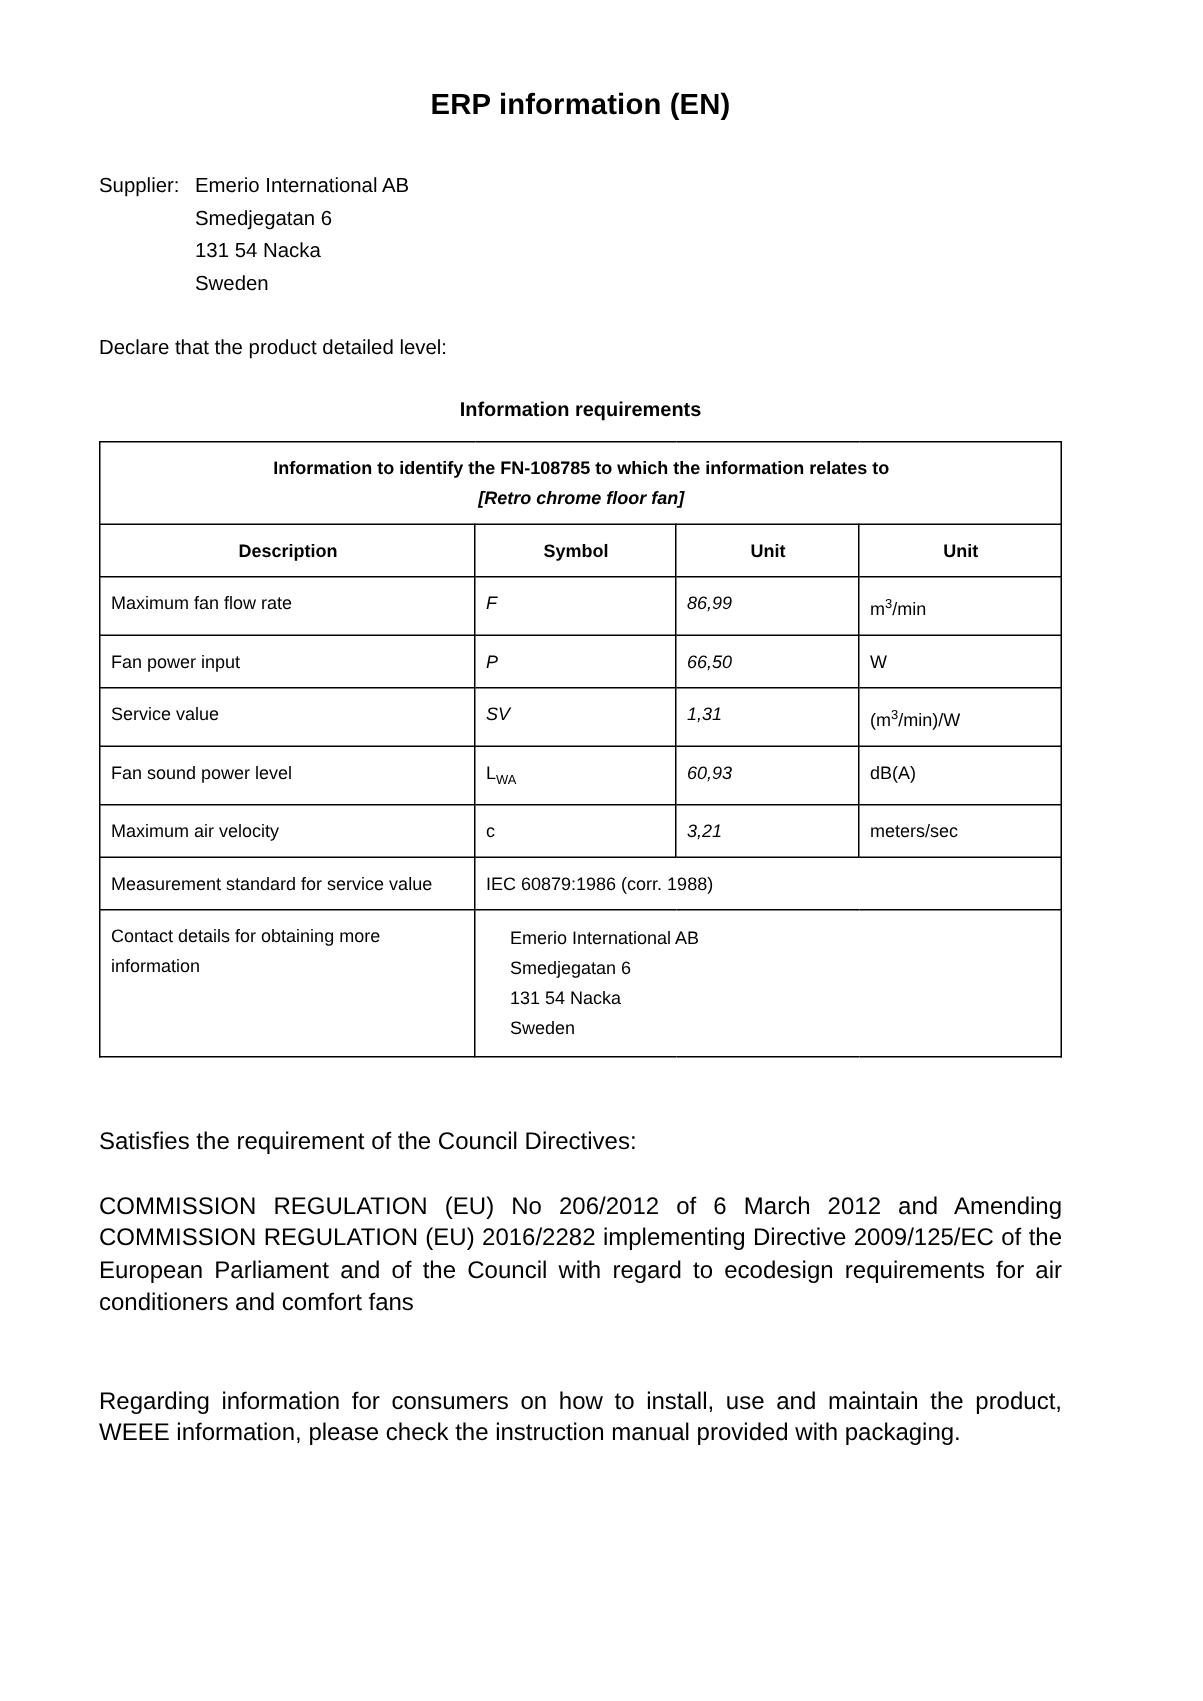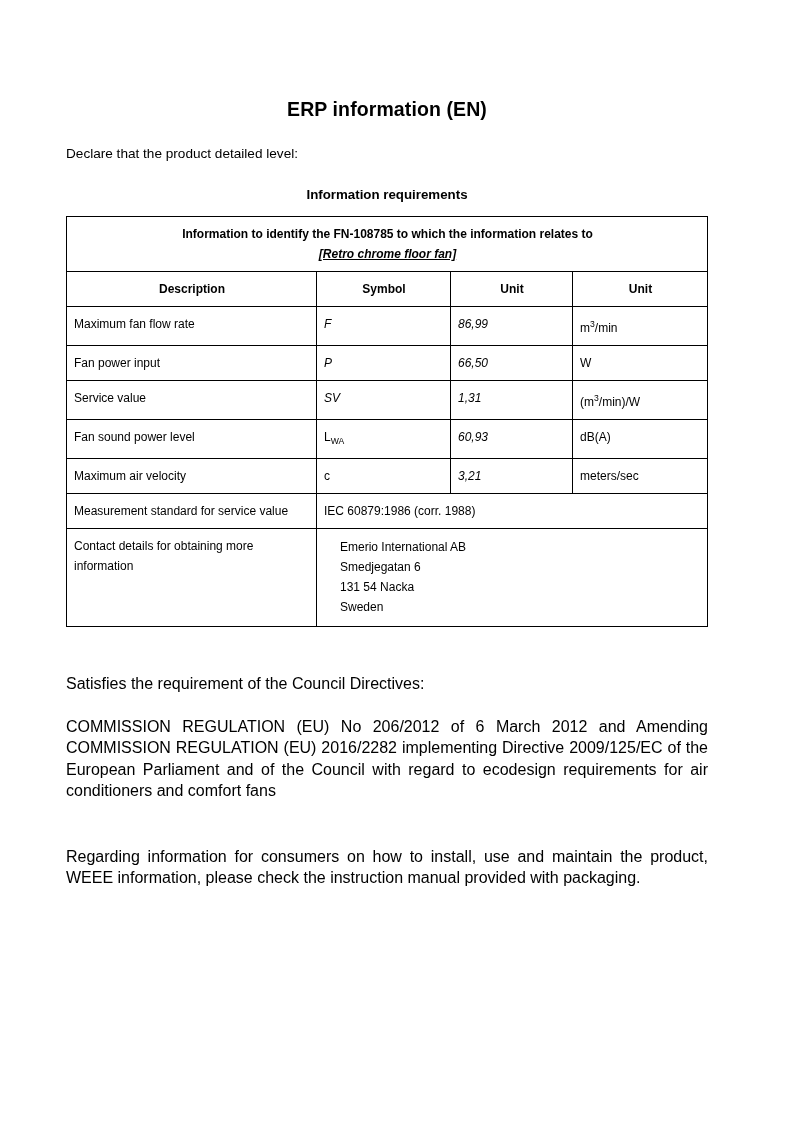--- a/index.html
+++ b/index.html
@@ -30,21 +30,21 @@
     width: 642px;
   }
 
   
   .doc-title {
     text-align: center;
     font-size: 19.5px;
     font-weight: bold;
     letter-spacing: 0.1px;
     margin: 0;
-    padding-top: 98px;
+    padding-top: 59px;
     line-height: 1.2;
   }
 
   
   .supplier-block {
     margin-top: 31px;
     font-size: 13.6px;
     line-height: 21.5px;
   }
   .supplier-row {
@@ -98,21 +98,20 @@
   td.hdr-ident {
     text-align: center;
     font-weight: bold;
     padding-top: 11px;
     padding-bottom: 11px;
     line-height: 26px;
   }
   .ident-product {
     font-weight: bold;
     font-style: italic;
-    text-decoration: underline;
   }
   td.col-head {
     text-align: center;
     font-weight: bold;
     padding-top: 8px;
     padding-bottom: 8px;
   }
   td.sym-cell {
     font-style: italic;
   }
@@ -151,20 +150,29 @@
   .para-regarding { margin-top: 44px; }
 </style>
 </head>
 <body>
 
 <div class="page">
   <div class="content">
 
     <h1 class="doc-title">ERP information (EN)</h1>
 
+    <div class="supplier-block">
+      <div class="supplier-row">
+        <span class="supplier-label">Supplier:</span>
+        <span class="supplier-line">Emerio International AB</span>
+      </div>
+      <div class="supplier-indent">Smedjegatan 6</div>
+      <div class="supplier-indent">131 54 Nacka</div>
+      <div class="supplier-indent">Sweden</div>
+    </div>
 
     <div class="declare-line">Declare that the product detailed level:</div>
 
     <div class="table-caption">Information requirements</div>
 
     <table class="erp">
       <colgroup>
         <col class="col-desc">
         <col class="col-sym">
         <col class="col-val">

